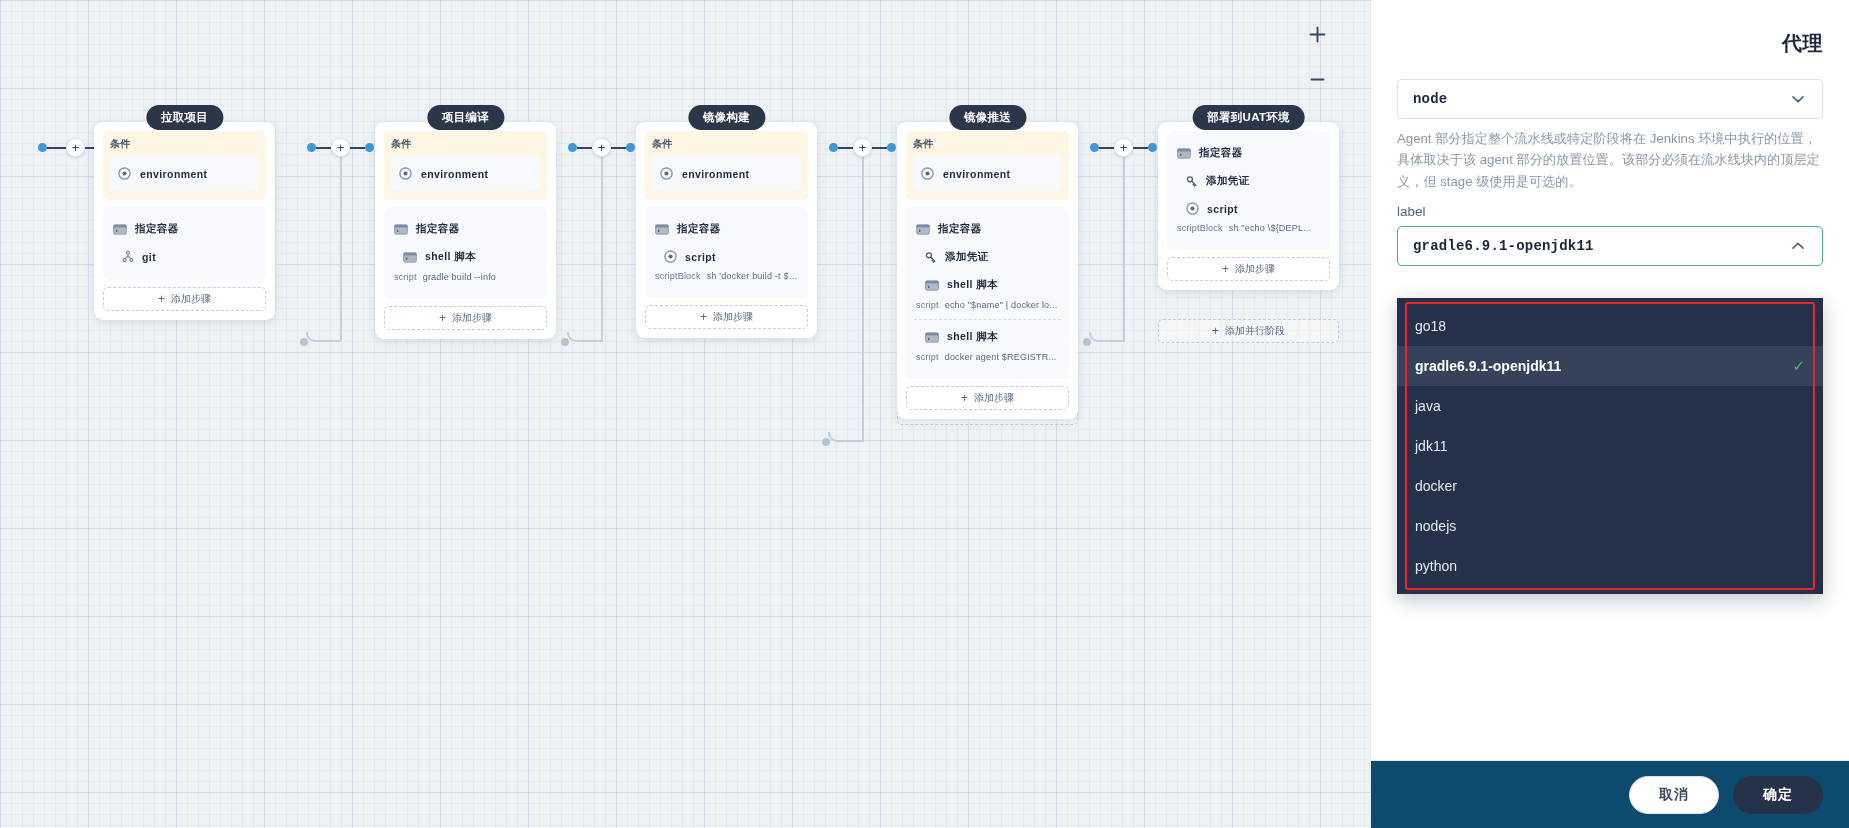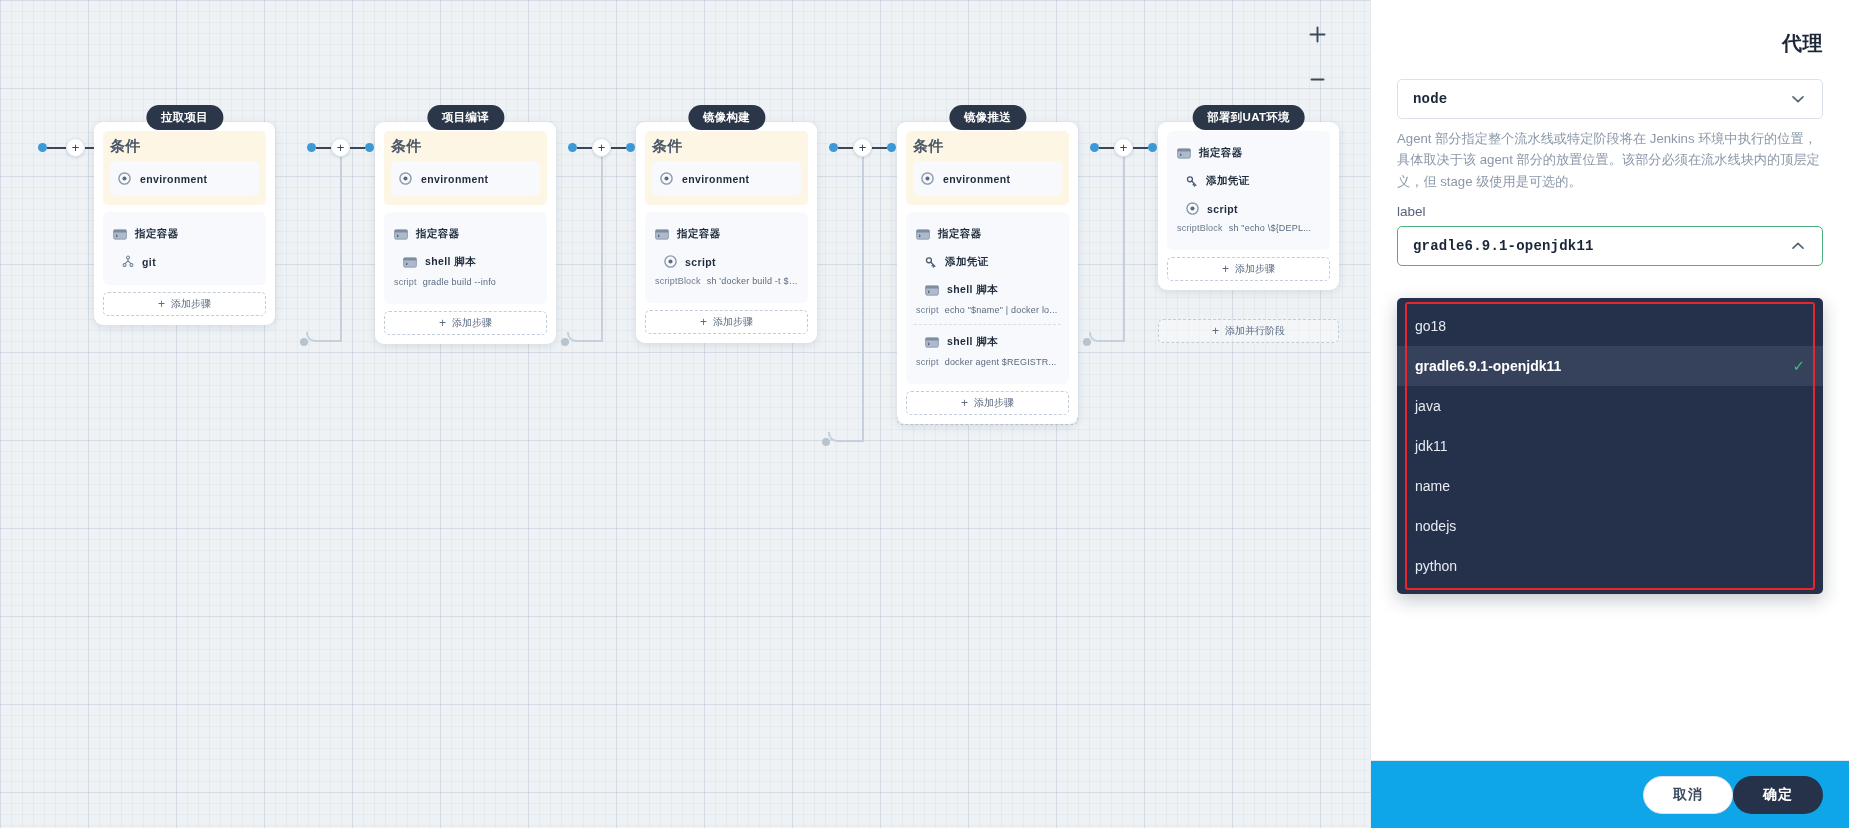--- a/index.html
+++ b/index.html
@@ -60,21 +60,21 @@
     z-index: 6;
     letter-spacing: .3px;
   }
   .cond-block {
     background: #fdf6e4;
     border-radius: 5px;
     padding: 6px 7px 9px 7px;
     margin-bottom: 7px;
   }
   .cond-label {
-    font-size: 15px;
+    font-size: 10px;
     color: #4a5568;
     font-weight: bold;
     margin-bottom: 5px;
     letter-spacing: .2px;
   }
   .cond-item {
     background: #f7f9fc;
     border-radius: 5px;
     padding: 9px 8px;
     display: flex; align-items: center; gap: 9px;
@@ -170,21 +170,21 @@
   .chev { color:#57657a; display:flex; }
   .helper {
     font-size: 13.2px; color: #8b97a8; line-height: 1.62;
     margin: 9px 0 12px 0;
   }
   .label-sm { font-size: 13.5px; color: #55637a; margin-bottom: 7px; }
 
   .dropdown {
     position: absolute; left: 26px; right: 26px;
     background: #25314a;
-    border-radius: 5px;
+    border-radius: 0;
     padding: 8px 0;
     box-shadow: 0 6px 18px rgba(20,30,50,.25);
     z-index: 30;
   }
   .dd-item {
     height: 40px; display: flex; align-items: center;
     padding: 0 18px; color: #e7ecf3; font-size: 14px; cursor: pointer;
     justify-content: space-between;
   }
   .dd-item.selected { background: #36425c; }
@@ -192,23 +192,23 @@
   .dd-item.selected .txt {
     font-weight: bold; color:#ffffff;
   }
   .dd-highlight {
     position:absolute; left:8px; right:8px; top:4px; bottom:4px;
     border: 2px solid #e8262c; border-radius: 3px; pointer-events:none;
   }
   .dd-check { color:#3fc07a; font-size:15px; font-weight:bold; }
 
   .panel-footer {
-    height: 68px; background: #0ea5e9; border-top: 1px solid #e4e9ef;
+    height: 68px; background: #0c4a6e; border-top: 1px solid #e4e9ef;
     display: flex; align-items: center; justify-content: flex-end;
-    padding-right: 26px; font-family: Liberation Mono, monospace;
+    gap: 14px; padding-right: 26px; font-family: Liberation Mono, monospace;
   }
   .btn {
     height: 38px; border-radius: 19px; font-size: 14px; font-weight: bold;
     display: flex; align-items: center; justify-content: center;
     cursor: pointer; letter-spacing: 1px;
   }
   .btn-cancel { width: 90px; background:#fff; border:1px solid #dbe1e9; color:#3b4a5e; }
   .btn-ok { width: 90px; background:#26324a; color:#ffffff; }
 </style>
 </head>
@@ -579,21 +579,21 @@
           <span class="dd-check">✓</span>
           <span class="dd-highlight"></span>
         </div>
         <div class="dd-item">
           <span class="txt">java</span>
         </div>
         <div class="dd-item">
           <span class="txt">jdk11</span>
         </div>
         <div class="dd-item">
-          <span class="txt">name</span>
+          <span class="txt">docker</span>
         </div>
         <div class="dd-item">
           <span class="txt">nodejs</span>
         </div>
         <div class="dd-item">
           <span class="txt">python</span>
         </div>
       </div>
 
     </div>

